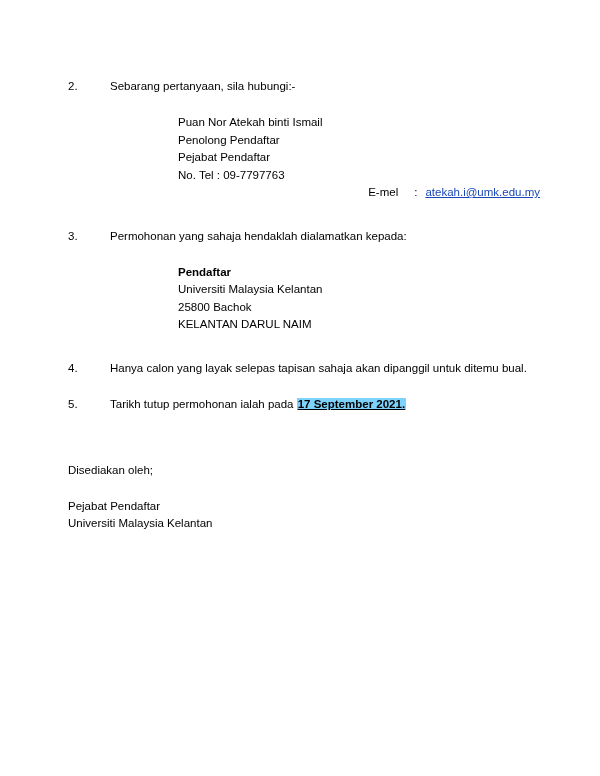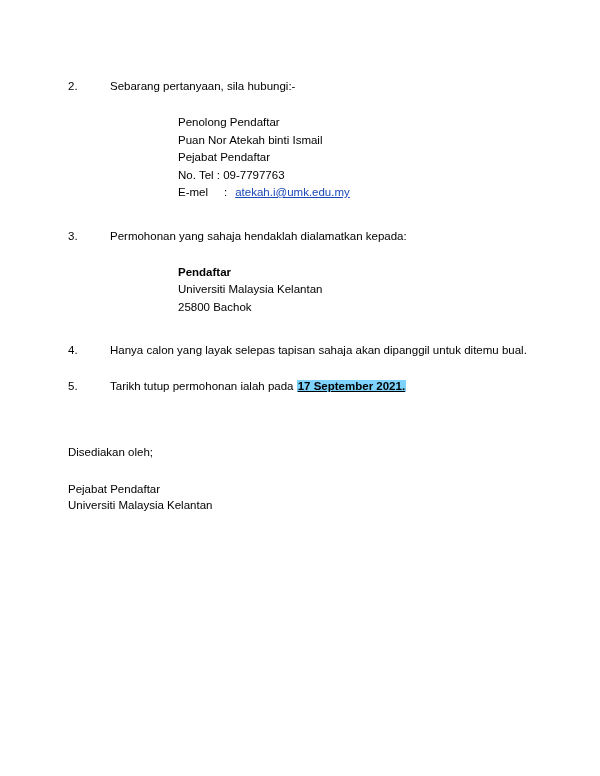--- a/index.html
+++ b/index.html
@@ -52,20 +52,21 @@
   .bold { font-weight: bold; }
   .hl {
     background: #7dd3fc;
     font-weight: bold;
     text-decoration: underline;
     padding: 0 1px;
   }
   .email-row {
     display: flex;
     align-items: flex-start;
+    justify-content: flex-end;
   }
   .email-label {
     width: 46px;
     flex: 0 0 46px;
   }
   .sign-block {
     font-size: 11.5px;
     line-height: 16.5px;
   }
   .tel-line, .name-line { white-space: pre; }
@@ -76,22 +77,22 @@
 <div class="page">
 
   <div class="item">
     <div class="item-num">2.</div>
     <div class="item-body">Sebarang pertanyaan, sila hubungi:-</div>
   </div>
 
   <div class="gap-md"></div>
 
   <div class="block-indent">
+    <div>Puan Nor Atekah binti Ismail</div>
     <div>Penolong Pendaftar</div>
-    <div>Puan Nor Atekah binti Ismail</div>
     <div>Pejabat Pendaftar</div>
     <div class="tel-line">No. Tel : 09-7797763</div>
     <div class="email-row">
       <span class="email-label">E-mel</span>
       <span>:</span>
       <span style="width:8px;display:inline-block;"></span>
       <a class="link" href="#">atekah.i@umk.edu.my</a>
     </div>
   </div>
 
@@ -101,20 +102,21 @@
     <div class="item-num">3.</div>
     <div class="item-body">Permohonan yang sahaja hendaklah dialamatkan kepada:</div>
   </div>
 
   <div class="gap-md"></div>
 
   <div class="block-indent">
     <div class="bold">Pendaftar</div>
     <div>Universiti Malaysia Kelantan</div>
     <div>25800 Bachok</div>
+    <div>KELANTAN DARUL NAIM</div>
   </div>
 
   <div class="gap-lg"></div>
 
   <div class="item">
     <div class="item-num">4.</div>
     <div class="item-body">Hanya calon yang layak selepas tapisan sahaja akan dipanggil untuk ditemu bual.</div>
   </div>
 
   <div class="gap-md"></div>

